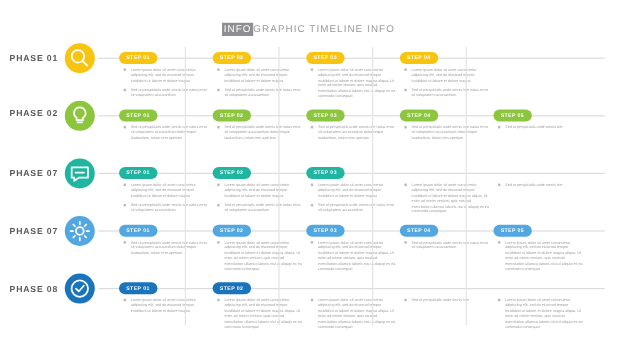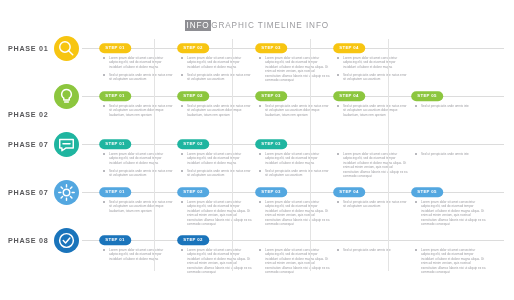--- a/index.html
+++ b/index.html
@@ -131,21 +131,21 @@
           <span class="sq"></span>
           <span class="tx">Lorem ipsum dolor sit amet consectetur adipiscing elit, sed do eiusmod tempor incididunt ut labore et dolore magna</span>
         </div>
         <div class="bullet-row">
           <span class="sq"></span>
           <span class="tx">Sed ut perspiciatis unde omnis iste natus error sit voluptatem accusantium</span>
         </div>
       </div>
     </div>
     <div class="row" style="top: 48px; height: 48px;">
-      <div class="phase-label" style="top: 29px;">PHASE 02</div>
+      <div class="phase-label" style="top: 9px;">PHASE 02</div>
       <div class="phase-icon" style="top: 2.5px; background: rgb(140, 198, 62);">
         <svg width="25" height="25" viewBox="0 0 24 24">
           <path d="M12 5.2a4.6 4.6 0 0 0-2.6 8.4v1.8h5.2v-1.8A4.6 4.6 0 0 0 12 5.2z" fill="none" stroke="#ffffff" stroke-width="1.4" stroke-linecap="round" stroke-linejoin="round"></path>
           <line x1="10.2" y1="17.3" x2="13.8" y2="17.3" fill="none" stroke="#ffffff" stroke-width="1.4" stroke-linecap="round" stroke-linejoin="round"></line>
         </svg>
       </div>
       <div class="rail" style="top: 15px;"></div>
       <div class="badge" style="left: 115px; top: 15px; background: rgb(140, 198, 62);">STEP 01</div>
       <div class="badge" style="left: 193px; top: 15px; background: rgb(140, 198, 62);">STEP 02</div>
       <div class="badge" style="left: 271px; top: 15px; background: rgb(140, 198, 62);">STEP 03</div>

